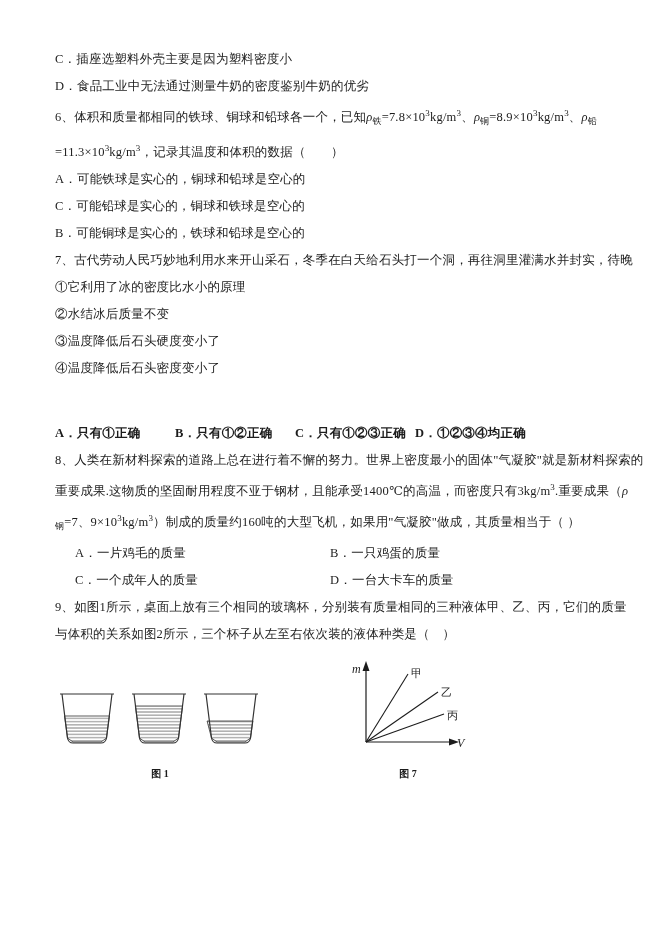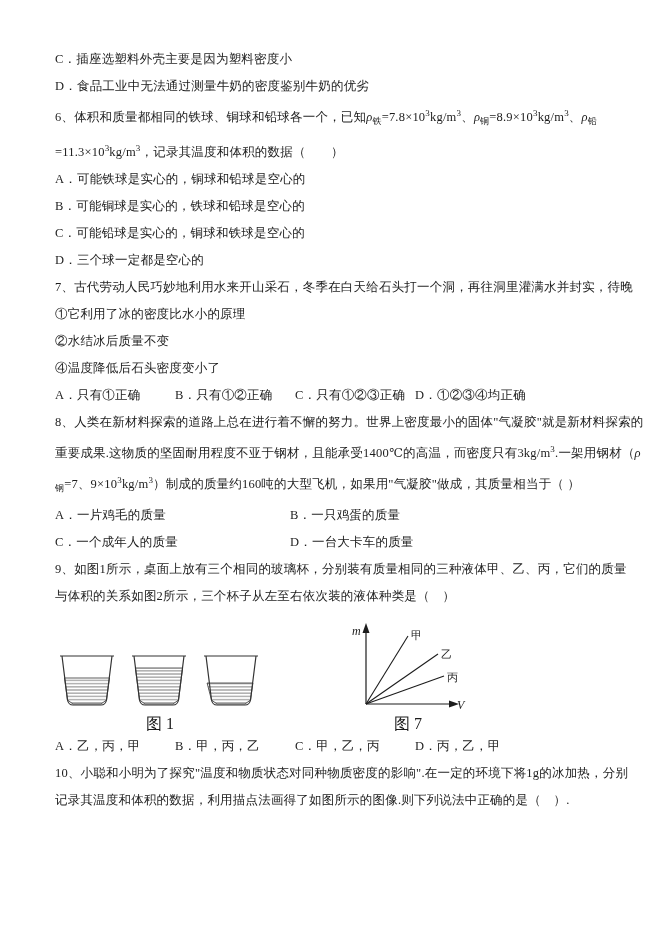--- a/index.html
+++ b/index.html
@@ -9,51 +9,51 @@
     font-family:"Liberation Serif","DejaVu Serif",serif;
     color:#1c1c1c;
   }
   .page { position:relative; width:661px; height:936px; background:#ffffff; }
   .textblock { padding-left:55px; padding-right:24px; }
   #block1 { padding-top:46px; }
   .line { font-size:12.5px; line-height:27px; white-space:nowrap; letter-spacing:0.2px; }
   .sub { font-size:9px; vertical-align:-3px; }
   .sup { font-size:9px; vertical-align:5px; }
   .ital { font-style:italic; }
-  .cols4 .col { display:inline-block; width:120px; }
-  .cols4 .col:last-child { width:auto; }
-  .cols2 .col { display:inline-block; width:235px; }
+  .cols4 .col { display:inline-block; width:120px;font-weight:bold; }
+  .cols4 .col:last-child { width:auto;margin-top:38px; }
+  .cols2 .col { display:inline-block; width:235px;margin-left:20px; }
   .cols2 .col:last-child { width:auto; }
   .figure-row { display:flex; align-items:flex-end; padding-left:60px; gap:88px; margin-top:10px; }
   .fig { text-align:center; }
-  .fig-caption { font-weight:normal; font-size:16px; line-height:18px; margin-top:5px; }
+  .fig-caption { font-weight:bold; font-size:10px; line-height:18px; margin-top:17px; }
   svg { display:block; margin:0 auto; }
   svg text { font-family:"Liberation Serif","DejaVu Serif",serif; fill:#1c1c1c; }
 </style>
 </head>
 <body>
 
 <div class="page">
 
   <div id="block1" class="textblock">
       <div class="line"><span>C．插座选塑料外壳主要是因为塑料密度小</span></div>
       <div class="line"><span>D．食品工业中无法通过测量牛奶的密度鉴别牛奶的优劣</span></div>
       <div class="line"><span>6、体积和质量都相同的铁球、铜球和铅球各一个，已知</span><span class="ital">ρ</span><span class="sub">铁</span><span>=7.8×10</span><span class="sup">3</span><span>kg/m</span><span class="sup">3</span><span>、</span><span class="ital">ρ</span><span class="sub">铜</span><span>=8.9×10</span><span class="sup">3</span><span>kg/m</span><span class="sup">3</span><span>、</span><span class="ital">ρ</span><span class="sub">铅</span></div>
       <div class="line"><span>=11.3×10</span><span class="sup">3</span><span>kg/m</span><span class="sup">3</span><span>，记录其温度和体积的数据（　　）</span></div>
       <div class="line"><span>A．可能铁球是实心的，铜球和铅球是空心的</span></div>
+      <div class="line"><span>C．可能铅球是实心的，铜球和铁球是空心的</span></div>
       <div class="line"><span>B．可能铜球是实心的，铁球和铅球是空心的</span></div>
-      <div class="line"><span>C．可能铅球是实心的，铜球和铁球是空心的</span></div>
-      <div class="line"><span>D．三个球一定都是空心的</span></div>
       <div class="line"><span>7、古代劳动人民巧妙地利用水来开山采石，冬季在白天给石头打一个洞，再往洞里灌满水并封实，待晚</span></div>
       <div class="line"><span>①它利用了冰的密度比水小的原理</span></div>
       <div class="line"><span>②水结冰后质量不变</span></div>
+      <div class="line"><span>③温度降低后石头硬度变小了</span></div>
       <div class="line"><span>④温度降低后石头密度变小了</span></div>
       <div class="line cols4"><span class="col">A．只有①正确</span><span class="col">B．只有①②正确</span><span class="col">C．只有①②③正确</span><span class="col">D．①②③④均正确</span></div>
       <div class="line"><span>8、人类在新材料探索的道路上总在进行着不懈的努力。世界上密度最小的固体"气凝胶"就是新材料探索的</span></div>
-      <div class="line"><span>重要成果.这物质的坚固耐用程度不亚于钢材，且能承受1400℃的高温，而密度只有3kg/m</span><span class="sup">3</span><span>.一架用钢材（</span><span class="ital">ρ</span></div>
+      <div class="line"><span>重要成果.这物质的坚固耐用程度不亚于钢材，且能承受1400℃的高温，而密度只有3kg/m</span><span class="sup">3</span><span>.重要成果（</span><span class="ital">ρ</span></div>
       <div class="line"><span class="sub">钢</span><span>=7、9×10</span><span class="sup">3</span><span>kg/m</span><span class="sup">3</span><span>）制成的质量约160吨的大型飞机，如果用"气凝胶"做成，其质量相当于（ ）</span></div>
       <div class="line cols2"><span class="col">A．一片鸡毛的质量</span><span class="col">B．一只鸡蛋的质量</span></div>
       <div class="line cols2"><span class="col">C．一个成年人的质量</span><span class="col">D．一台大卡车的质量</span></div>
       <div class="line"><span>9、如图1所示，桌面上放有三个相同的玻璃杯，分别装有质量相同的三种液体甲、乙、丙，它们的质量</span></div>
       <div class="line"><span>与体积的关系如图2所示，三个杯子从左至右依次装的液体种类是（　）</span></div>
     </div>
 
   <div class="figure-row">
 
     <div class="fig">
@@ -98,19 +98,14 @@
         <text x="109" y="89" font-size="12" font-style="italic">V</text>
         <text x="63" y="19" font-size="11">甲</text>
         <text x="93" y="38" font-size="11">乙</text>
         <text x="99" y="61" font-size="11">丙</text>
       </svg>
       <div class="fig-caption">图 7</div>
     </div>
 
   </div>
 
-  <div id="block2" class="textblock">
-      <div class="line cols4"><span class="col">A．乙，丙，甲</span><span class="col">B．甲，丙，乙</span><span class="col">C．甲，乙，丙</span><span class="col">D．丙，乙，甲</span></div>
-      <div class="line"><span>10、小聪和小明为了探究"温度和物质状态对同种物质密度的影响".在一定的环境下将1g的冰加热，分别</span></div>
-      <div class="line"><span>记录其温度和体积的数据，利用描点法画得了如图所示的图像.则下列说法中正确的是（　）.</span></div>
-    </div>
 
 </div>
 
 </body></html>

